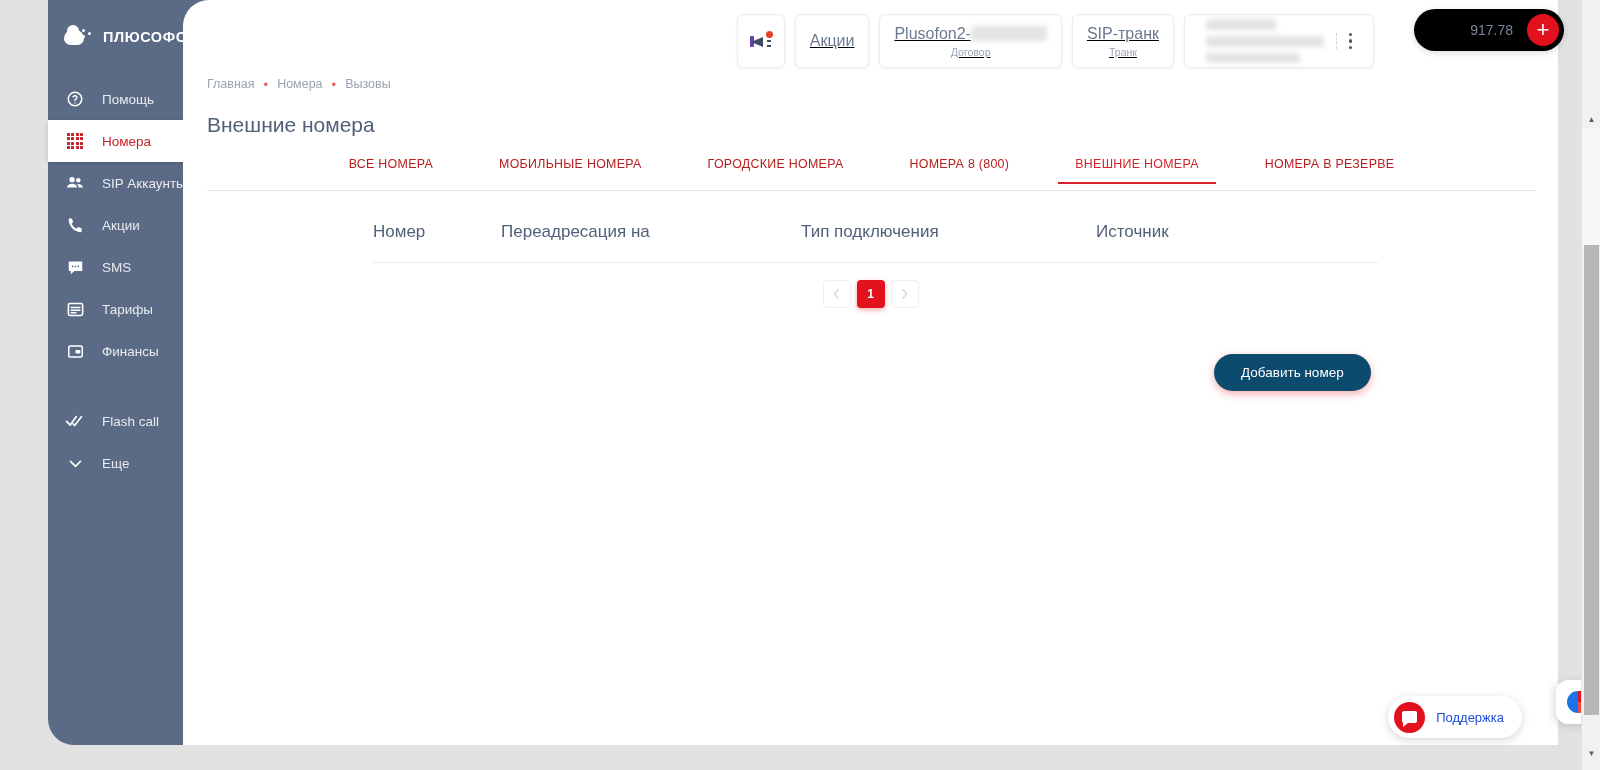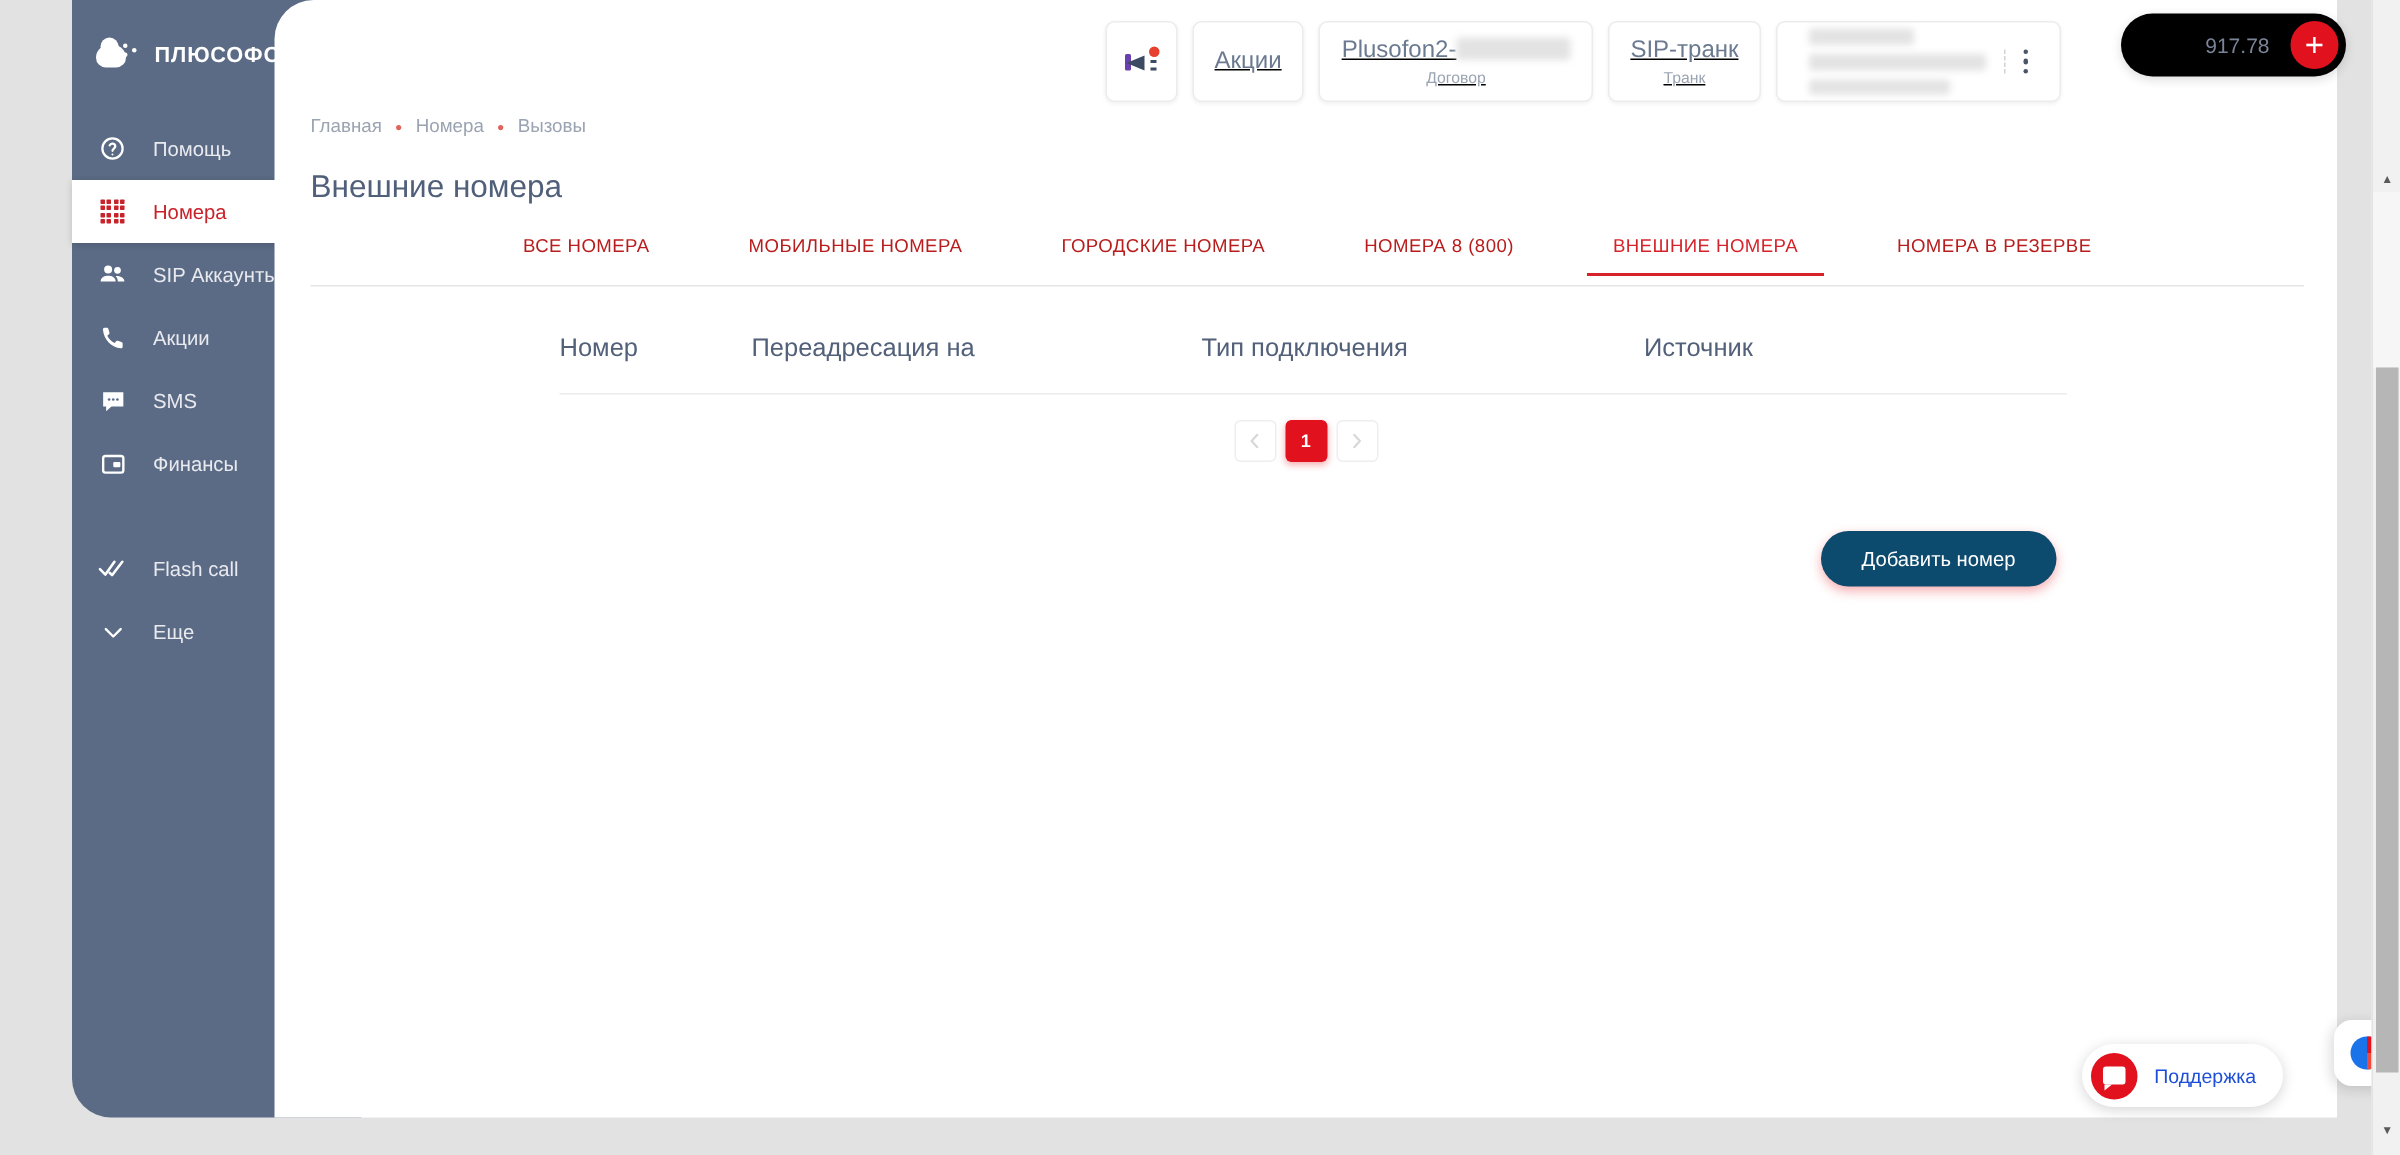--- a/index.html
+++ b/index.html
@@ -330,20 +330,29 @@
           <svg width="19" height="19" viewBox="0 0 24 24" fill="currentColor">
             <path d="M3.5 4.5h17v12h-10l-4.5 4v-4h-2.5z"></path>
             <circle cx="8.5" cy="10.5" r="1.1" fill="#5b6b85"></circle>
             <circle cx="12" cy="10.5" r="1.1" fill="#5b6b85"></circle>
             <circle cx="15.5" cy="10.5" r="1.1" fill="#5b6b85"></circle>
           </svg>
         </span>
         <span>SMS</span>
       </div>
 
+      <div class="nav-item">
+        <span class="ico">
+          <svg width="19" height="19" viewBox="0 0 24 24" fill="none" stroke="currentColor" stroke-width="2">
+            <rect x="3" y="4.5" width="18" height="15" rx="2"></rect>
+            <path d="M6.5 9.5h11M6.5 13h11M6.5 16h6" stroke-linecap="round"></path>
+          </svg>
+        </span>
+        <span>Тарифы</span>
+      </div>
 
       <div class="nav-item">
         <span class="ico">
           <svg width="19" height="19" viewBox="0 0 24 24" fill="none" stroke="currentColor" stroke-width="2">
             <rect x="3.5" y="5" width="17" height="14" rx="2"></rect>
             <rect x="12" y="10" width="6" height="4.5" rx="1" fill="currentColor" stroke="none"></rect>
           </svg>
         </span>
         <span>Финансы</span>
       </div>

